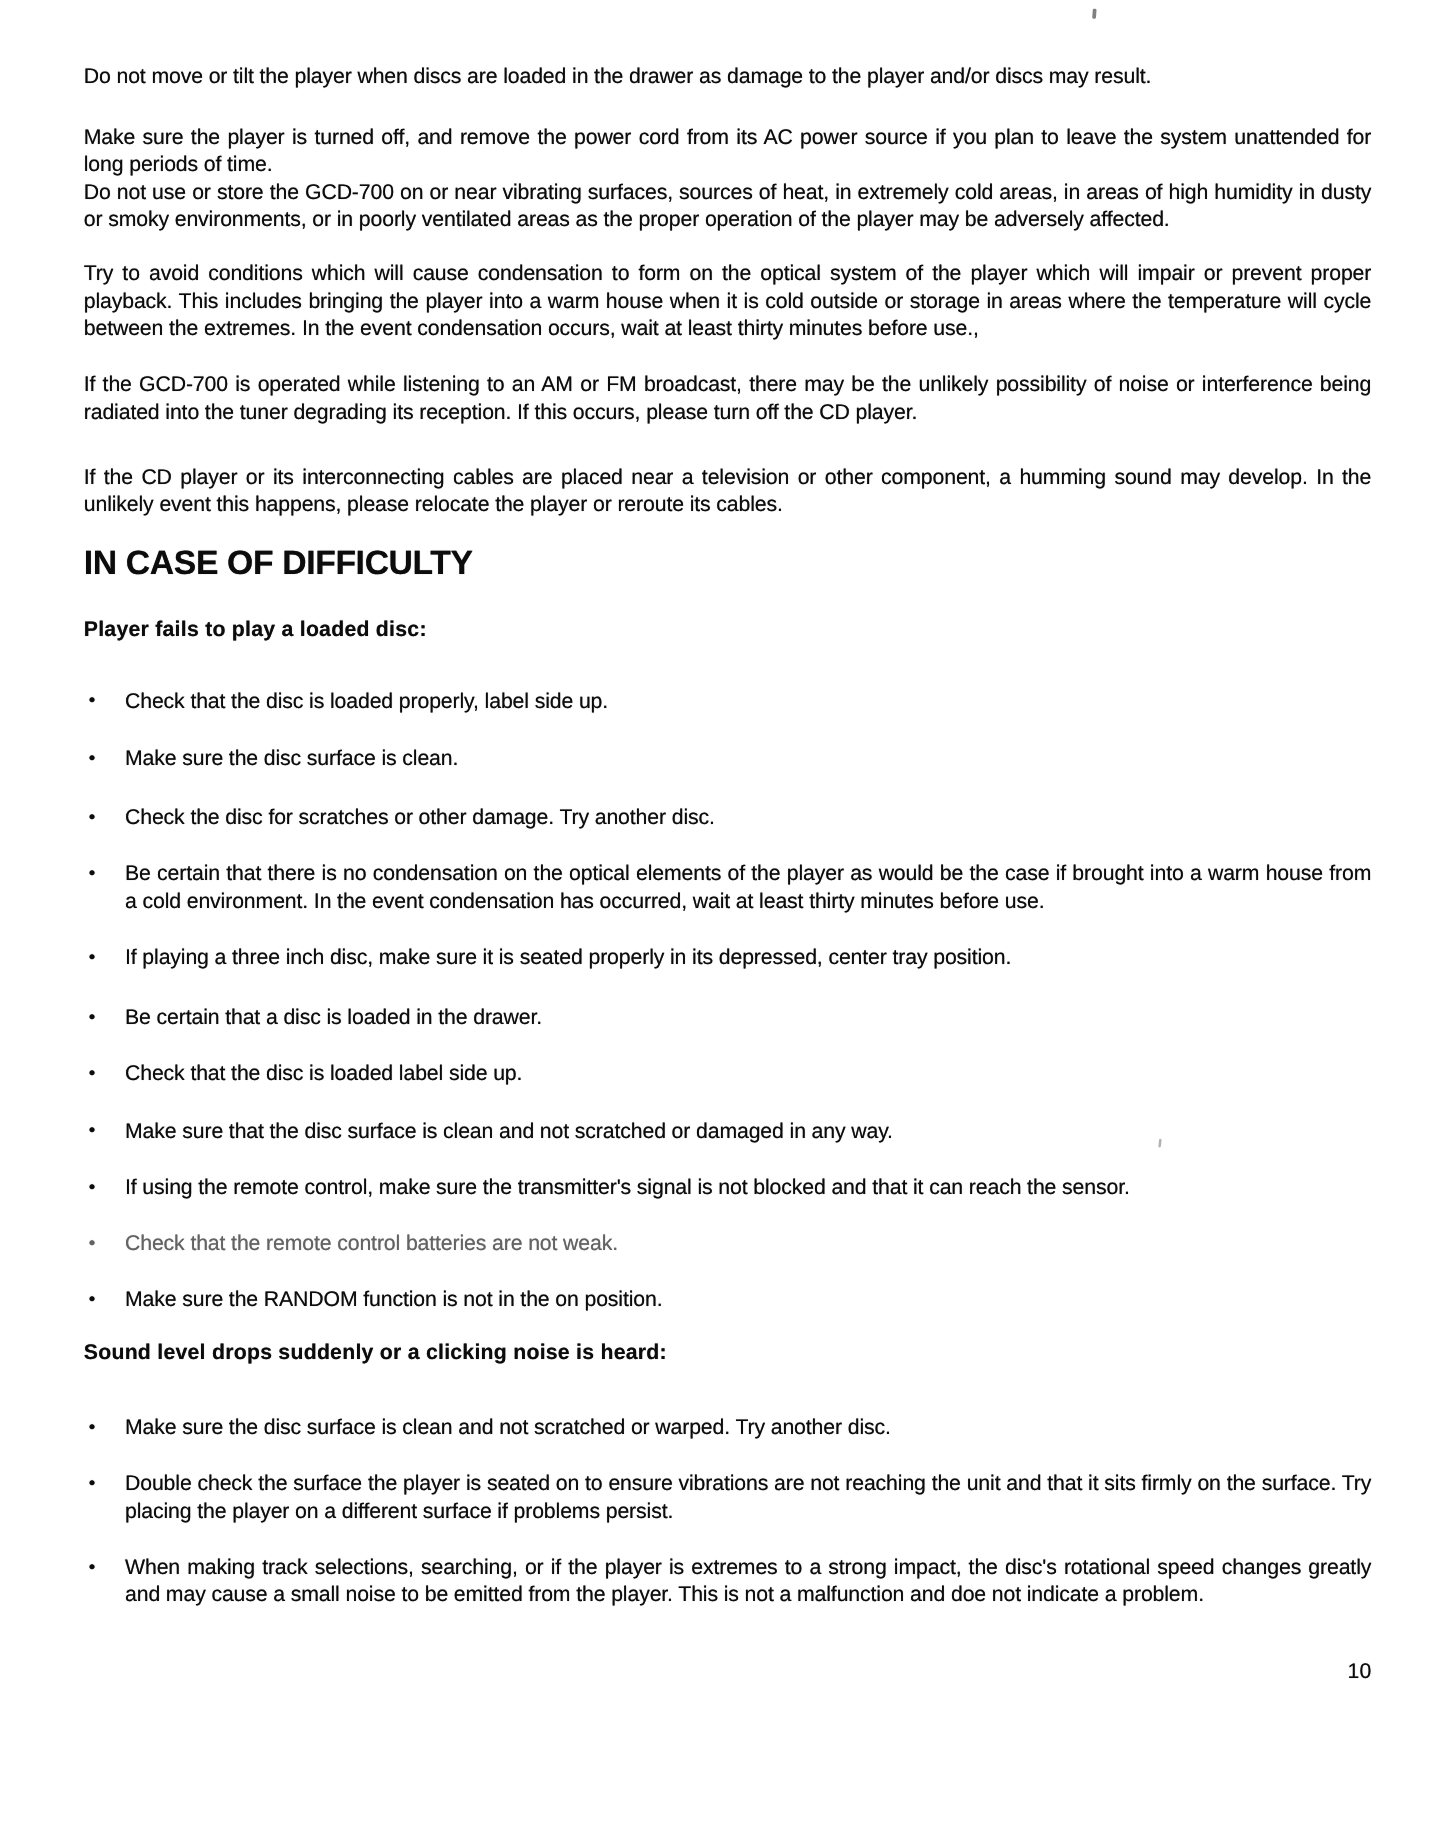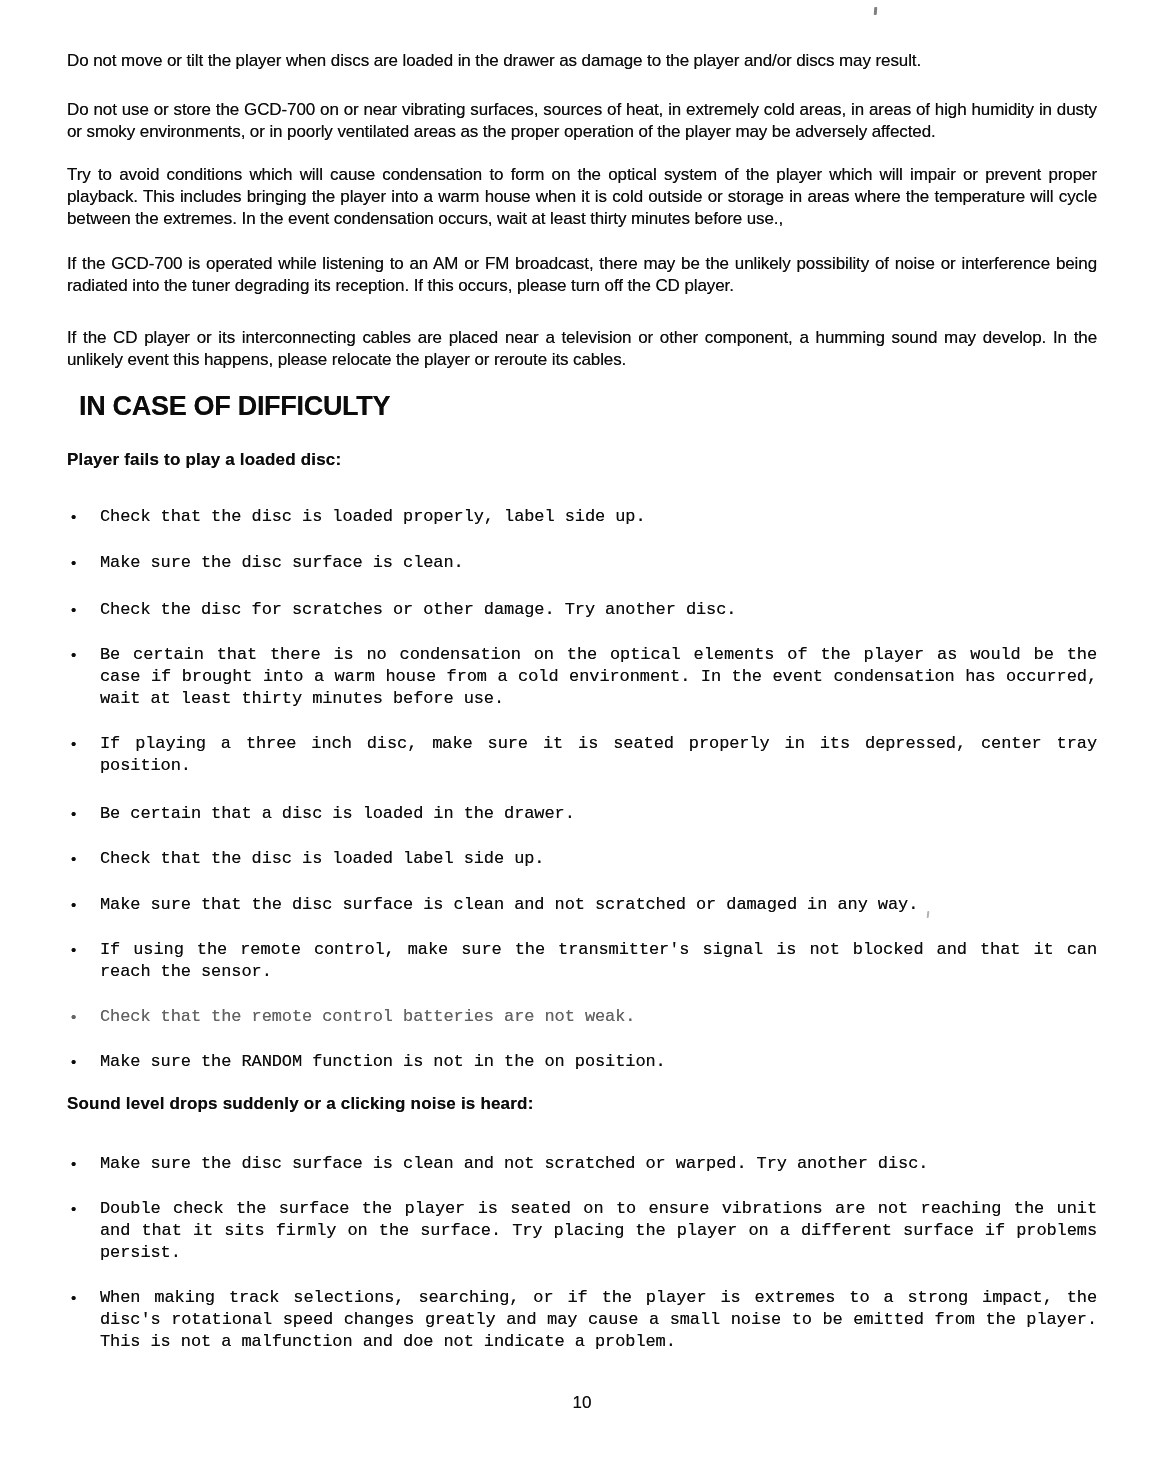--- a/index.html
+++ b/index.html
@@ -24,21 +24,21 @@
     text-shadow: 0 0 0.6px rgba(0,0,0,0.65);
   }
   .para {
     margin: 0;
     font-size: 17px;
     line-height: 22px;
     letter-spacing: -0.1px;
     text-align: justify;
   }
   .h1 {
-    margin: 12px;
+    margin: 0;
     font-size: 27px;
     line-height: 34px;
     font-weight: 700;
     letter-spacing: -0.3px;
   }
   .subhead {
     margin: 0;
     font-size: 17px;
     line-height: 22px;
     font-weight: 700;
@@ -55,29 +55,28 @@
     box-sizing: border-box;
     font-size: 15px;
     line-height: 22px;
   }
   .bullet-text {
     flex: 1;
     font-size: 17px;
     line-height: 22px;
     letter-spacing: -0.1px;
     text-align: justify;
-    font-family: Liberation Mono, monospace;
   }
   .faint {
     color: #3d3d3d;
     opacity: 0.8;
     filter: blur(0.3px);
   }
   .page-number {
-    text-align: center;
+    text-align: right;
     font-size: 17px;
     line-height: 22px;
     margin-top: 39px;
   }
   .speck {
     position: absolute;
     background: #555;
     border-radius: 1px;
   }
   .speck-1 { left: 874px; top: 7px;   width: 3px; height: 8px; opacity: 0.75; transform: rotate(4deg); }
@@ -86,20 +85,21 @@
 </head>
 <body>
 
 <div class="page">
 
   <span class="speck speck-1"></span>
   <span class="speck speck-2"></span>
 
   <p class="para" style="margin-bottom:27px">Do not move or tilt the player when discs are loaded in the drawer as damage to the player and/or discs may result.</p>
 
+  <p class="para" style="margin-bottom:0">Make sure the player is turned off, and remove the power cord from its AC power source if you plan to leave the system unattended for long periods of time.</p>
   <p class="para" style="margin-bottom:21px">Do not use or store the GCD-700 on or near vibrating surfaces, sources of heat, in extremely cold areas, in areas of high humidity in dusty or smoky environments, or in poorly ventilated areas as the proper operation of the player may be adversely affected.</p>
 
   <p class="para" style="margin-bottom:23px">Try to avoid conditions which will cause condensation to form on the optical system of the player which will impair or prevent proper playback.  This includes bringing the player into a warm house when it is cold outside or storage in areas where the temperature will cycle between the extremes.  In the event condensation occurs, wait at least thirty minutes before use.,</p>
 
   <p class="para" style="margin-bottom:30px">If the GCD-700 is operated while listening to an AM or FM broadcast, there may be the unlikely possibility of noise or interference being radiated into the tuner degrading its reception.  If this occurs, please turn off the CD player.</p>
 
   <p class="para" style="margin-bottom:18px">If the CD player or its interconnecting cables are placed near a television or other component, a humming sound may develop. In the unlikely event this happens, please relocate the player or reroute its cables.</p>
 
   <h1 class="h1" style="margin-bottom:26px">IN CASE OF DIFFICULTY</h1>
 

